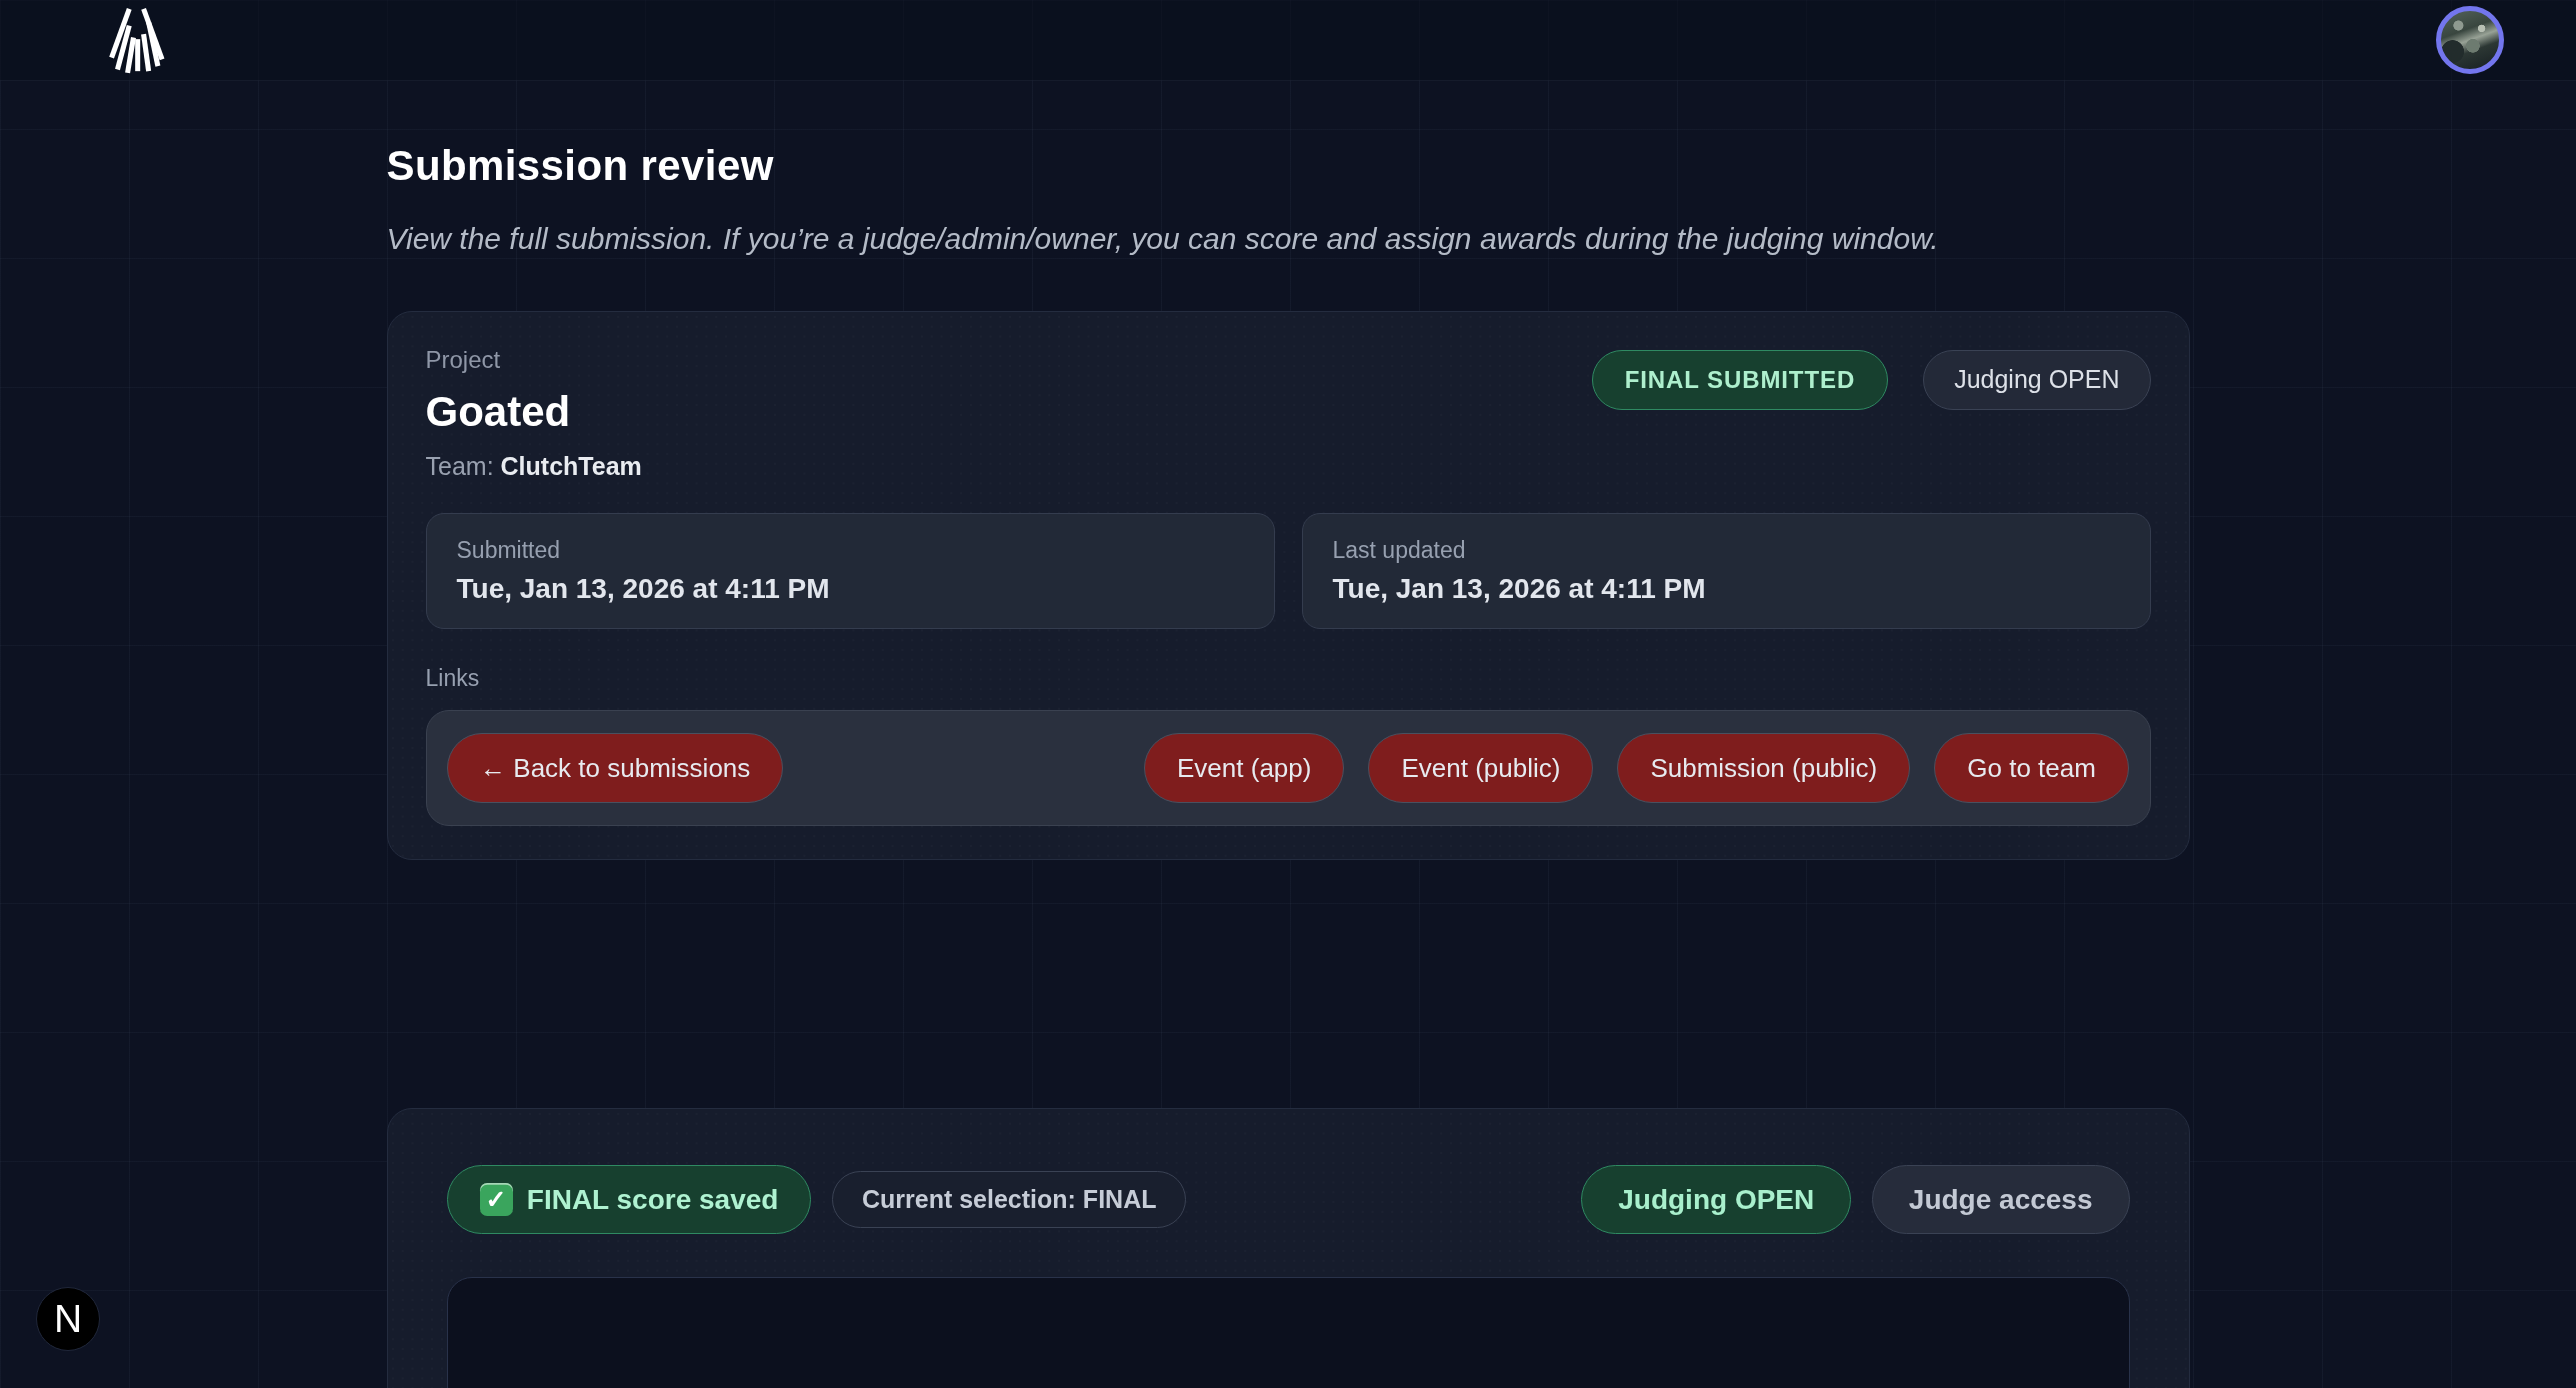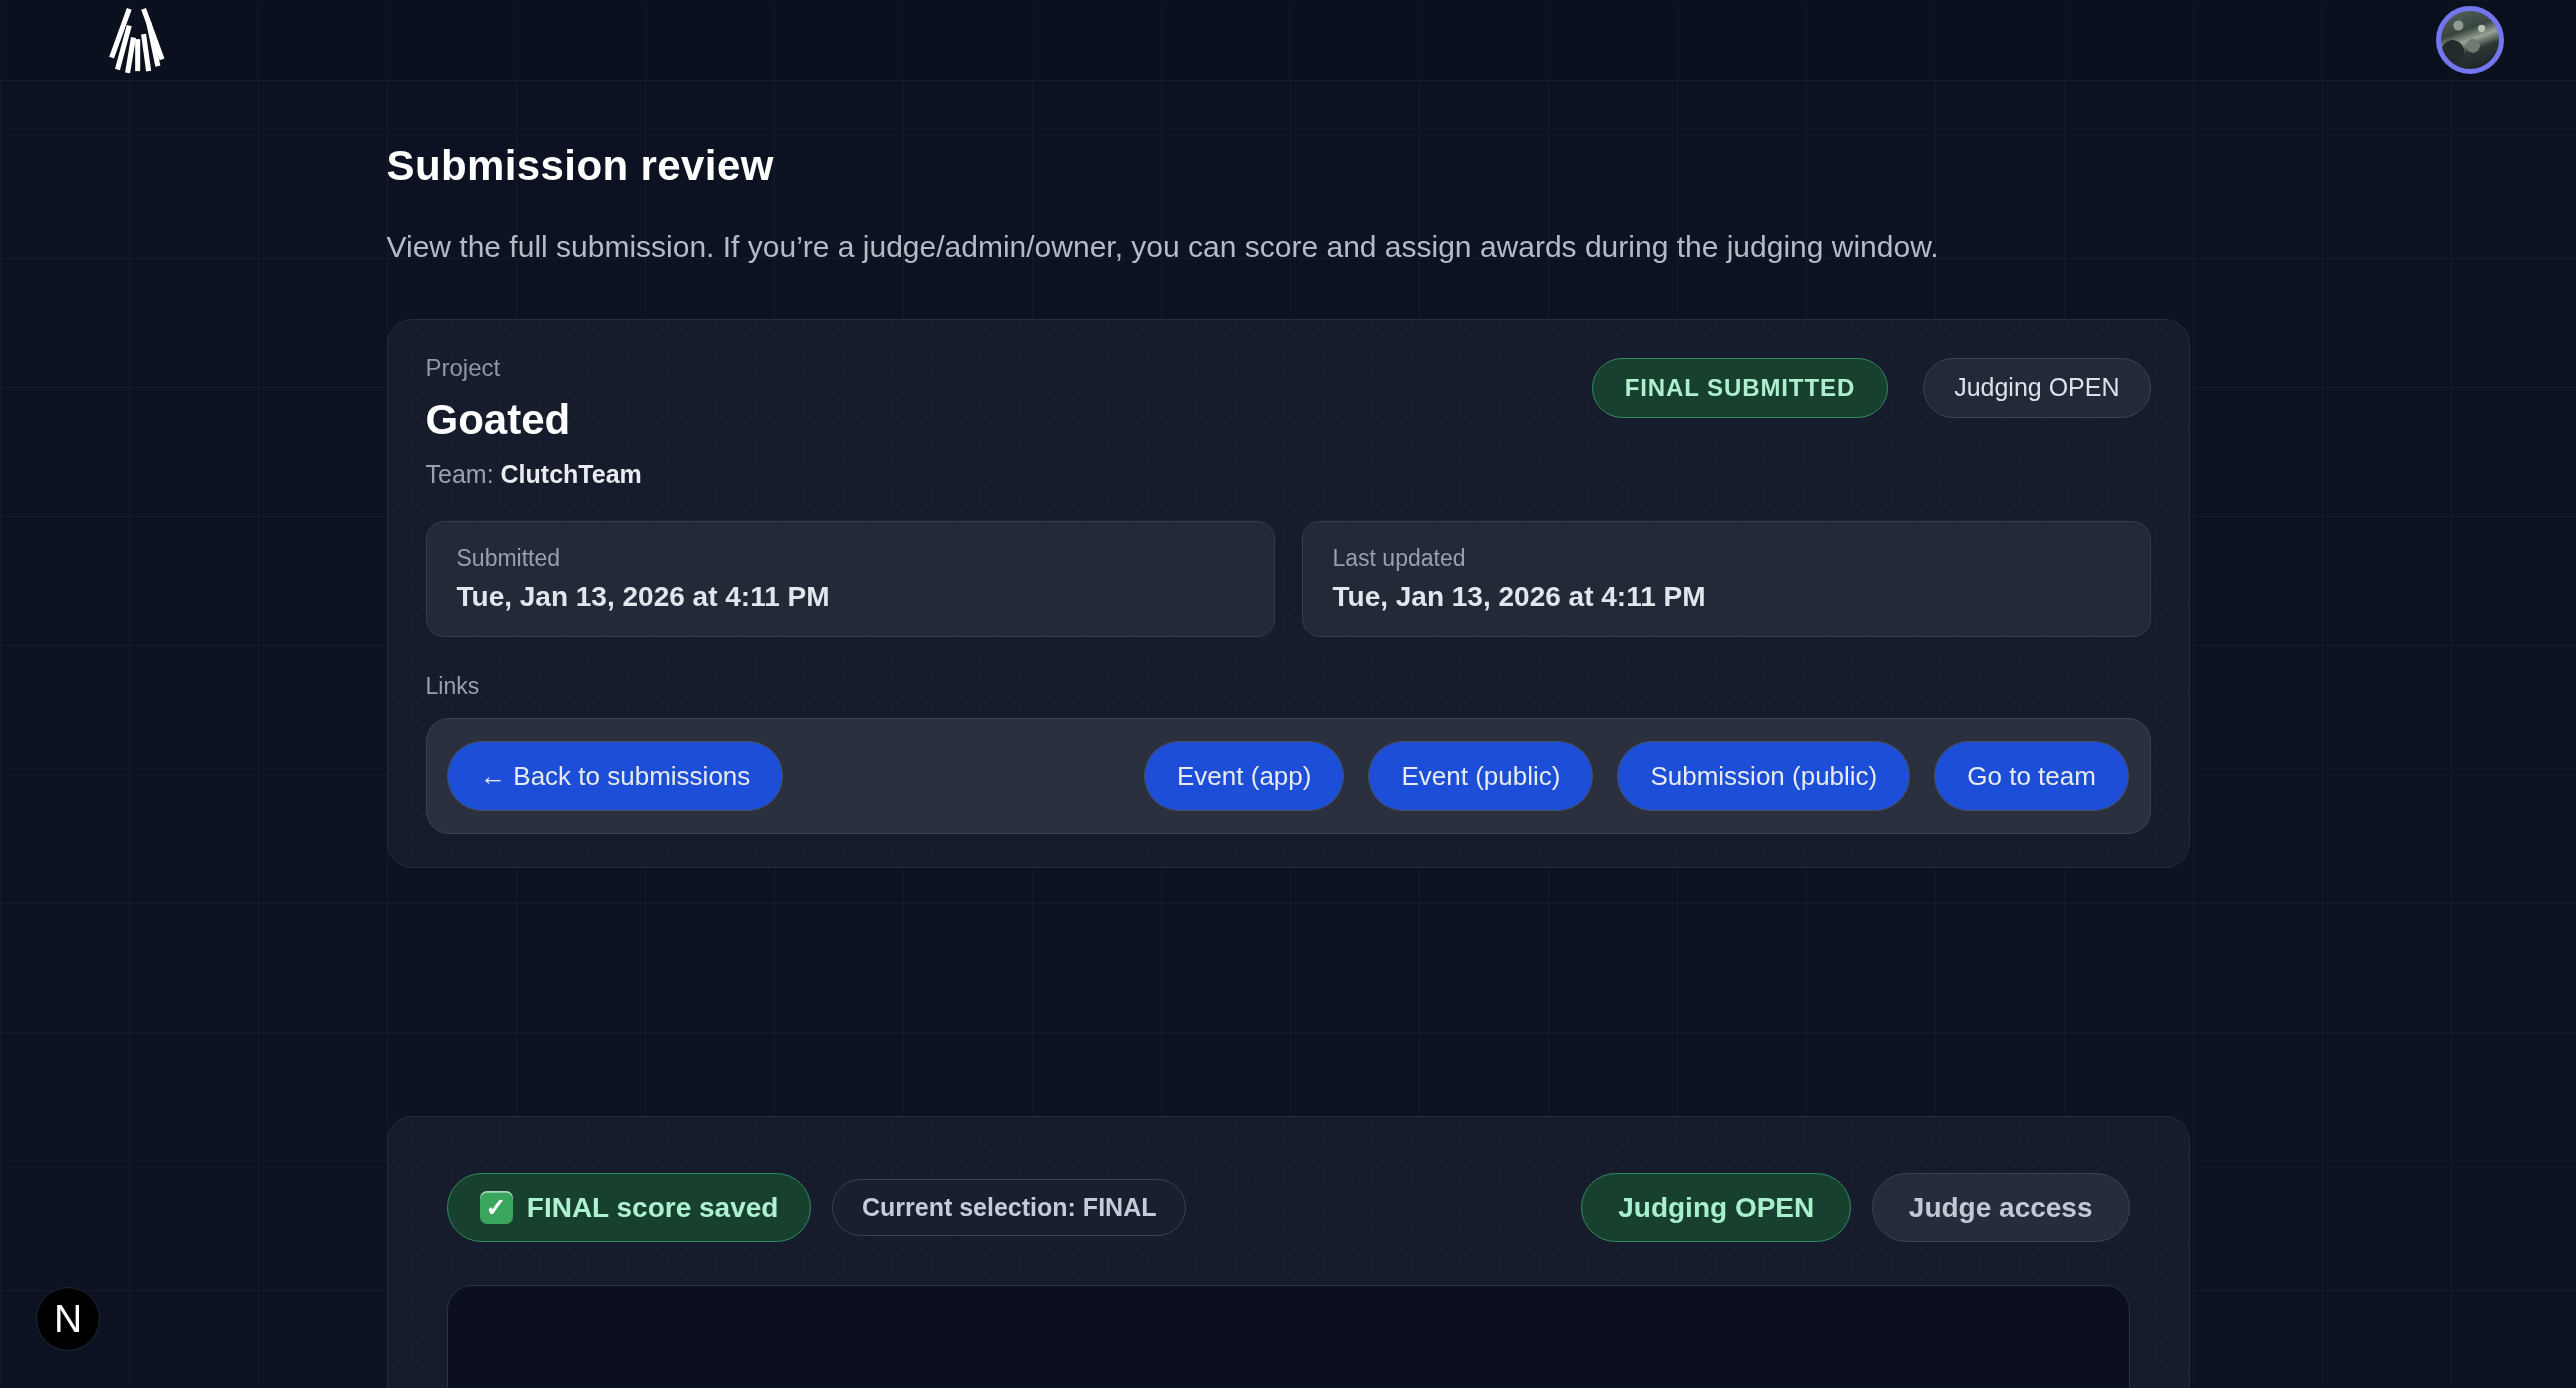--- a/index.html
+++ b/index.html
@@ -37,21 +37,21 @@
       radial-gradient(circle at 70% 30%, #b8c0b4 0 6%, transparent 7%),
       radial-gradient(circle at 55% 60%, #6d7b70 0 14%, transparent 15%),
       radial-gradient(circle at 20% 70%, #222c2c 0 18%, transparent 19%),
       linear-gradient(160deg, #55645c 0%, #39463f 35%, #98a296 50%, #2c3734 65%, #161e22 100%);
     background-color:#3c4843;
   }
 
   
   .main{ width:1803px; margin:0 auto; }
   .page-title{ margin-top:61px; font-size:42px; font-weight:700; color:#ffffff; letter-spacing:0.4px; }
-  .page-subtitle{ margin-top:40px; font-size:30px; color:#b4bbc7; }
+  .page-subtitle{ margin-top:32px; font-size:30px; color:#b4bbc7;font-style:italic; }
 
   .card{
     margin-top:55px;
     background-color:#161c2c;
     background-image:radial-gradient(rgba(255,255,255,0.022) 1.3px, transparent 1.4px);
     background-size:9.8px 9.8px;
     border:1.8px solid #242c3f;
     border-radius:25px;
   }
   .card-1{ padding:34px 38px 33px 38px; }
@@ -90,21 +90,21 @@
   
   .links-label{ margin-top:36px; font-size:23px; color:#97a0b0; }
   .links-bar{
     margin-top:18px; height:116px; border-radius:23px;
     background:#2a303e; border:1.8px solid #3a4150;
     display:flex; align-items:center; justify-content:space-between;
     padding:0 20.6px;
   }
   .link-btn{
     height:70px; padding:0 32px; font-size:26px; color:#e7eaef;
-    background:#1d4ed8; border:1.8px solid #49505f; cursor:pointer;
+    background:#7f1d1d; border:1.8px solid #49505f; cursor:pointer;
   }
   .links-right{ display:flex; gap:24px; }
 
   
   .c2-head{ display:flex; justify-content:space-between; align-items:center; }
   .c2-left, .c2-right{ display:flex; align-items:center; gap:20.6px; }
   .pill-score{
     height:69px; padding:0 32px; gap:14.3px;
     background:#17402f; border:1.8px solid #2f8a62;
     font-size:28px; font-weight:700; color:#aff2d1;

